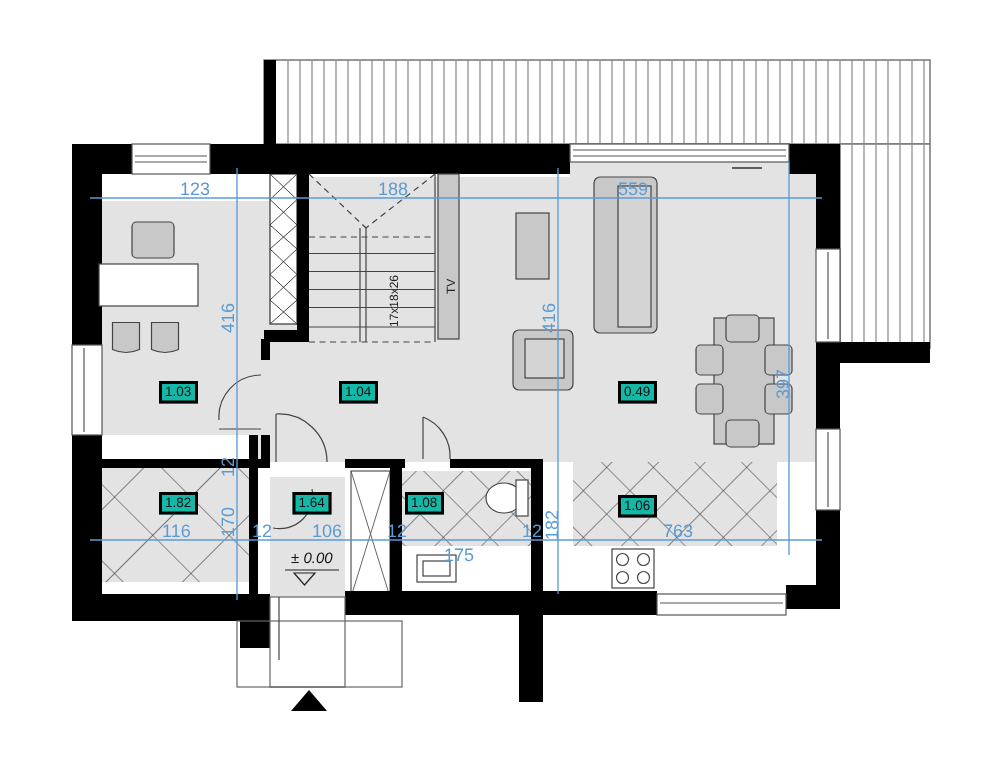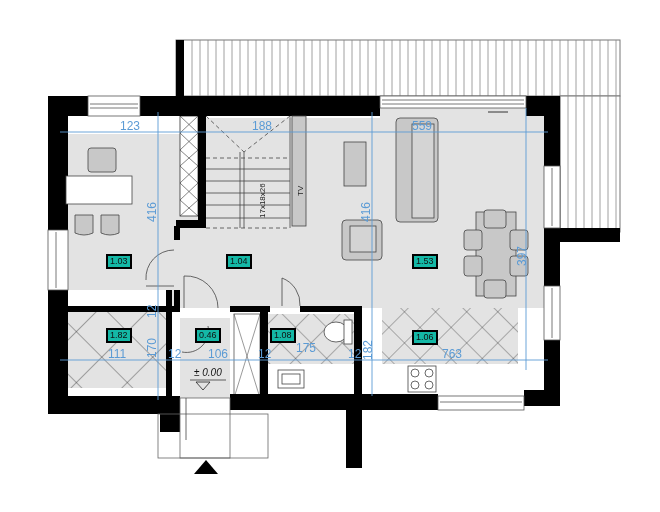--- a/index.html
+++ b/index.html
@@ -239,38 +239,38 @@
     <line x1="60" y1="132" x2="548" y2="132"></line>
     <line x1="60" y1="360" x2="548" y2="360"></line>
     <line x1="158" y1="112" x2="158" y2="400"></line>
     <line x1="372" y1="112" x2="372" y2="396"></line>
     <line x1="526" y1="108" x2="526" y2="370"></line>
   </g>
 </svg>
 
 <div class="room-label" style="left:106px;top:254px;">1.03</div>
 <div class="room-label" style="left:226px;top:254px;">1.04</div>
-<div class="room-label" style="left:412px;top:254px;">1.53</div>
+<div class="room-label" style="left:412px;top:254px;">0.49</div>
 <div class="room-label" style="left:106px;top:328px;">1.82</div>
-<div class="room-label" style="left:195px;top:328px;">0.46</div>
+<div class="room-label" style="left:195px;top:328px;">1.64</div>
 <div class="room-label" style="left:270px;top:328px;">1.08</div>
 <div class="room-label" style="left:412px;top:330px;">1.06</div>
 
 <div class="dim" style="left:120px;top:120px;">123</div>
 <div class="dim" style="left:240px;top:120px;margin-left:12px;">188</div>
 <div class="dim" style="left:412px;top:120px;">559</div>
 <div class="dim v" style="left:146px;top:222px;">416</div>
 <div class="dim v" style="left:360px;top:222px;">416</div>
 <div class="dim v" style="left:516px;top:266px;">397</div>
-<div class="dim" style="left:108px;top:348px;">111</div>
+<div class="dim" style="left:108px;top:348px;">116</div>
 <div class="dim v" style="left:146px;top:358px;">170</div>
 <div class="dim" style="left:168px;top:348px;">12</div>
 <div class="dim" style="left:208px;top:348px;">106</div>
 <div class="dim" style="left:258px;top:348px;">12</div>
-<div class="dim" style="left:296px;top:342px;text-align:right;">175</div>
+<div class="dim" style="left:296px;top:364px;text-align:right;">175</div>
 <div class="dim" style="left:348px;top:348px;">12</div>
 <div class="dim v" style="left:362px;top:360px;">182</div>
 <div class="dim" style="left:442px;top:348px;">763</div>
 <div class="dim v" style="left:146px;top:318px;">12</div>
 
 <div class="stair-label" style="left:258px;top:218px;">17x18x26</div>
 <div class="tv-label" style="left:296px;top:196px;">TV</div>
 <div class="level-label" style="left:194px;top:367px;font-style:italic;">± 0.00</div>
 
 </body></html>

